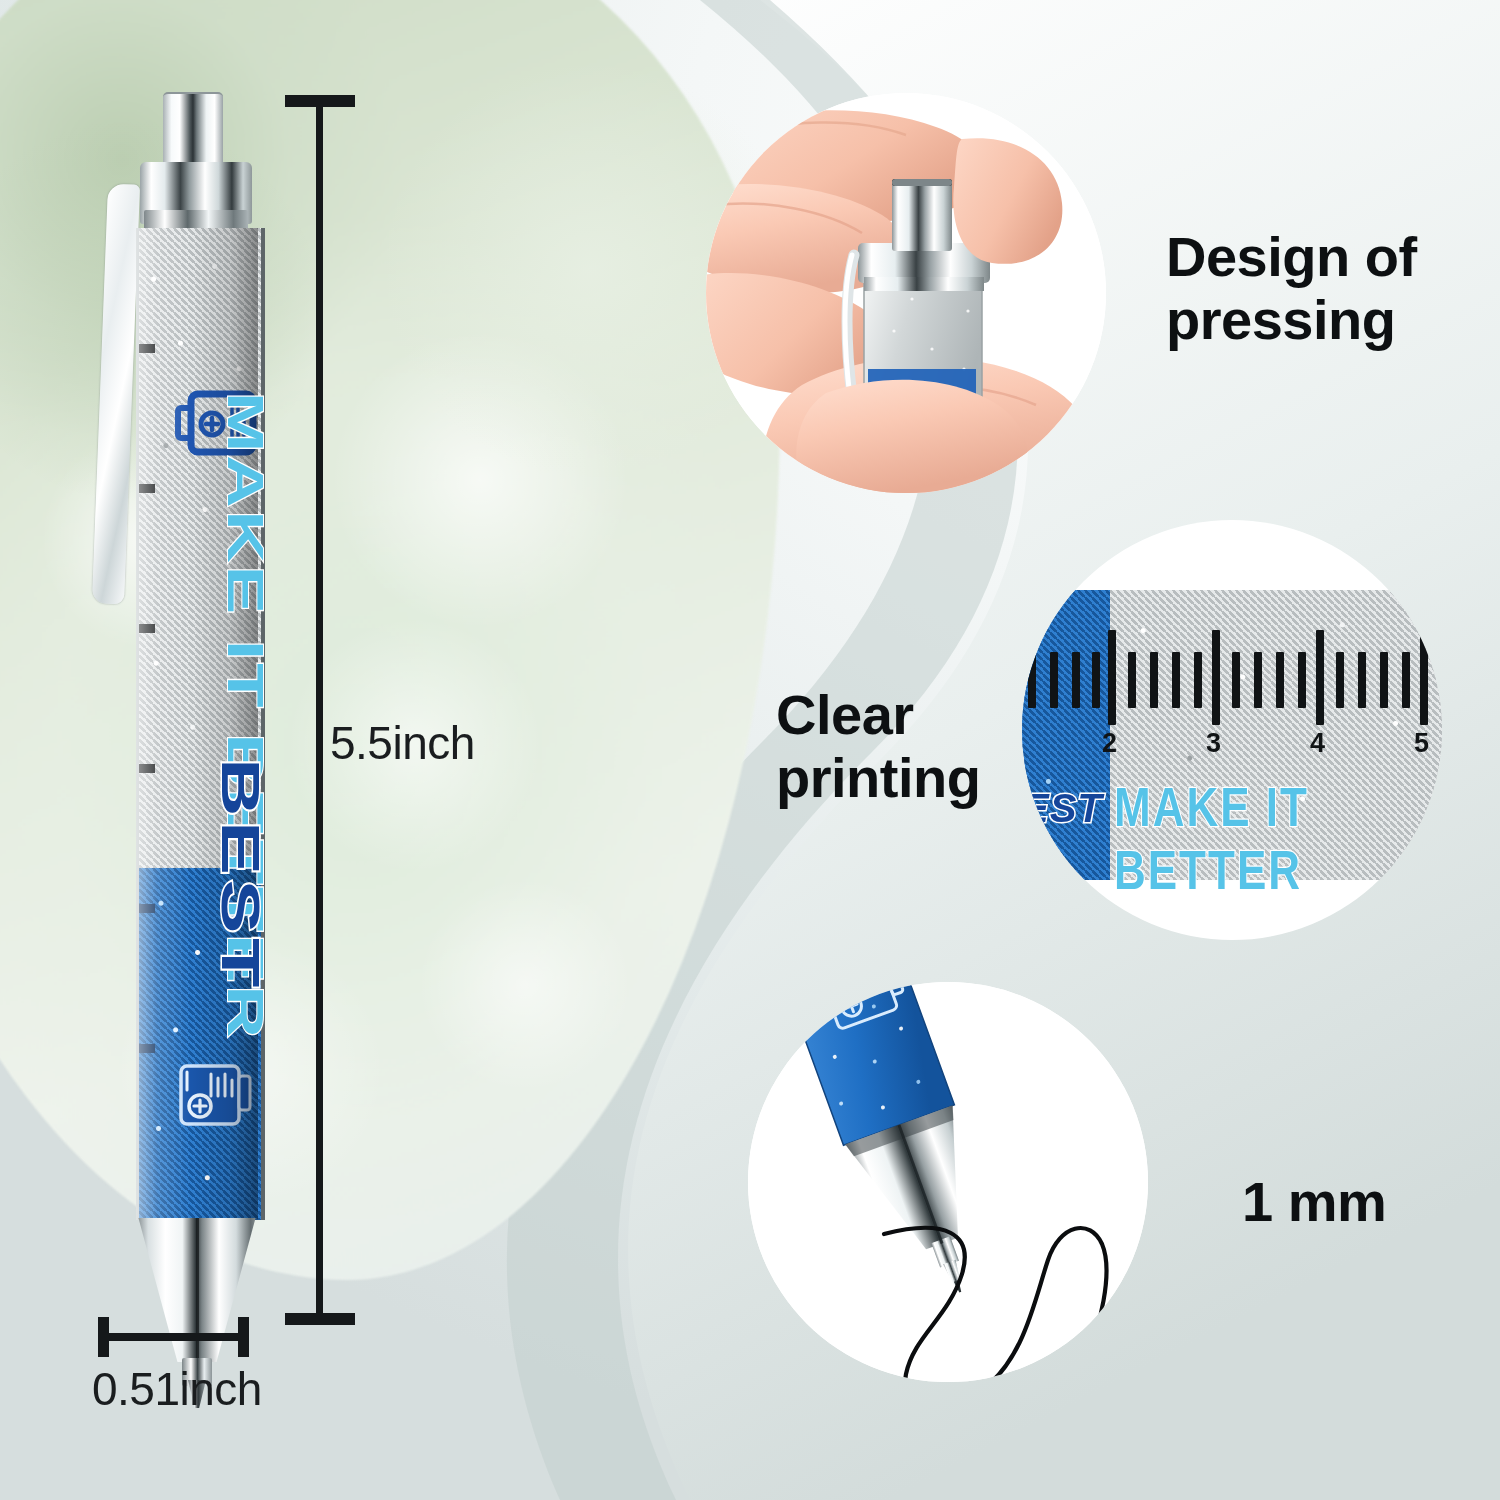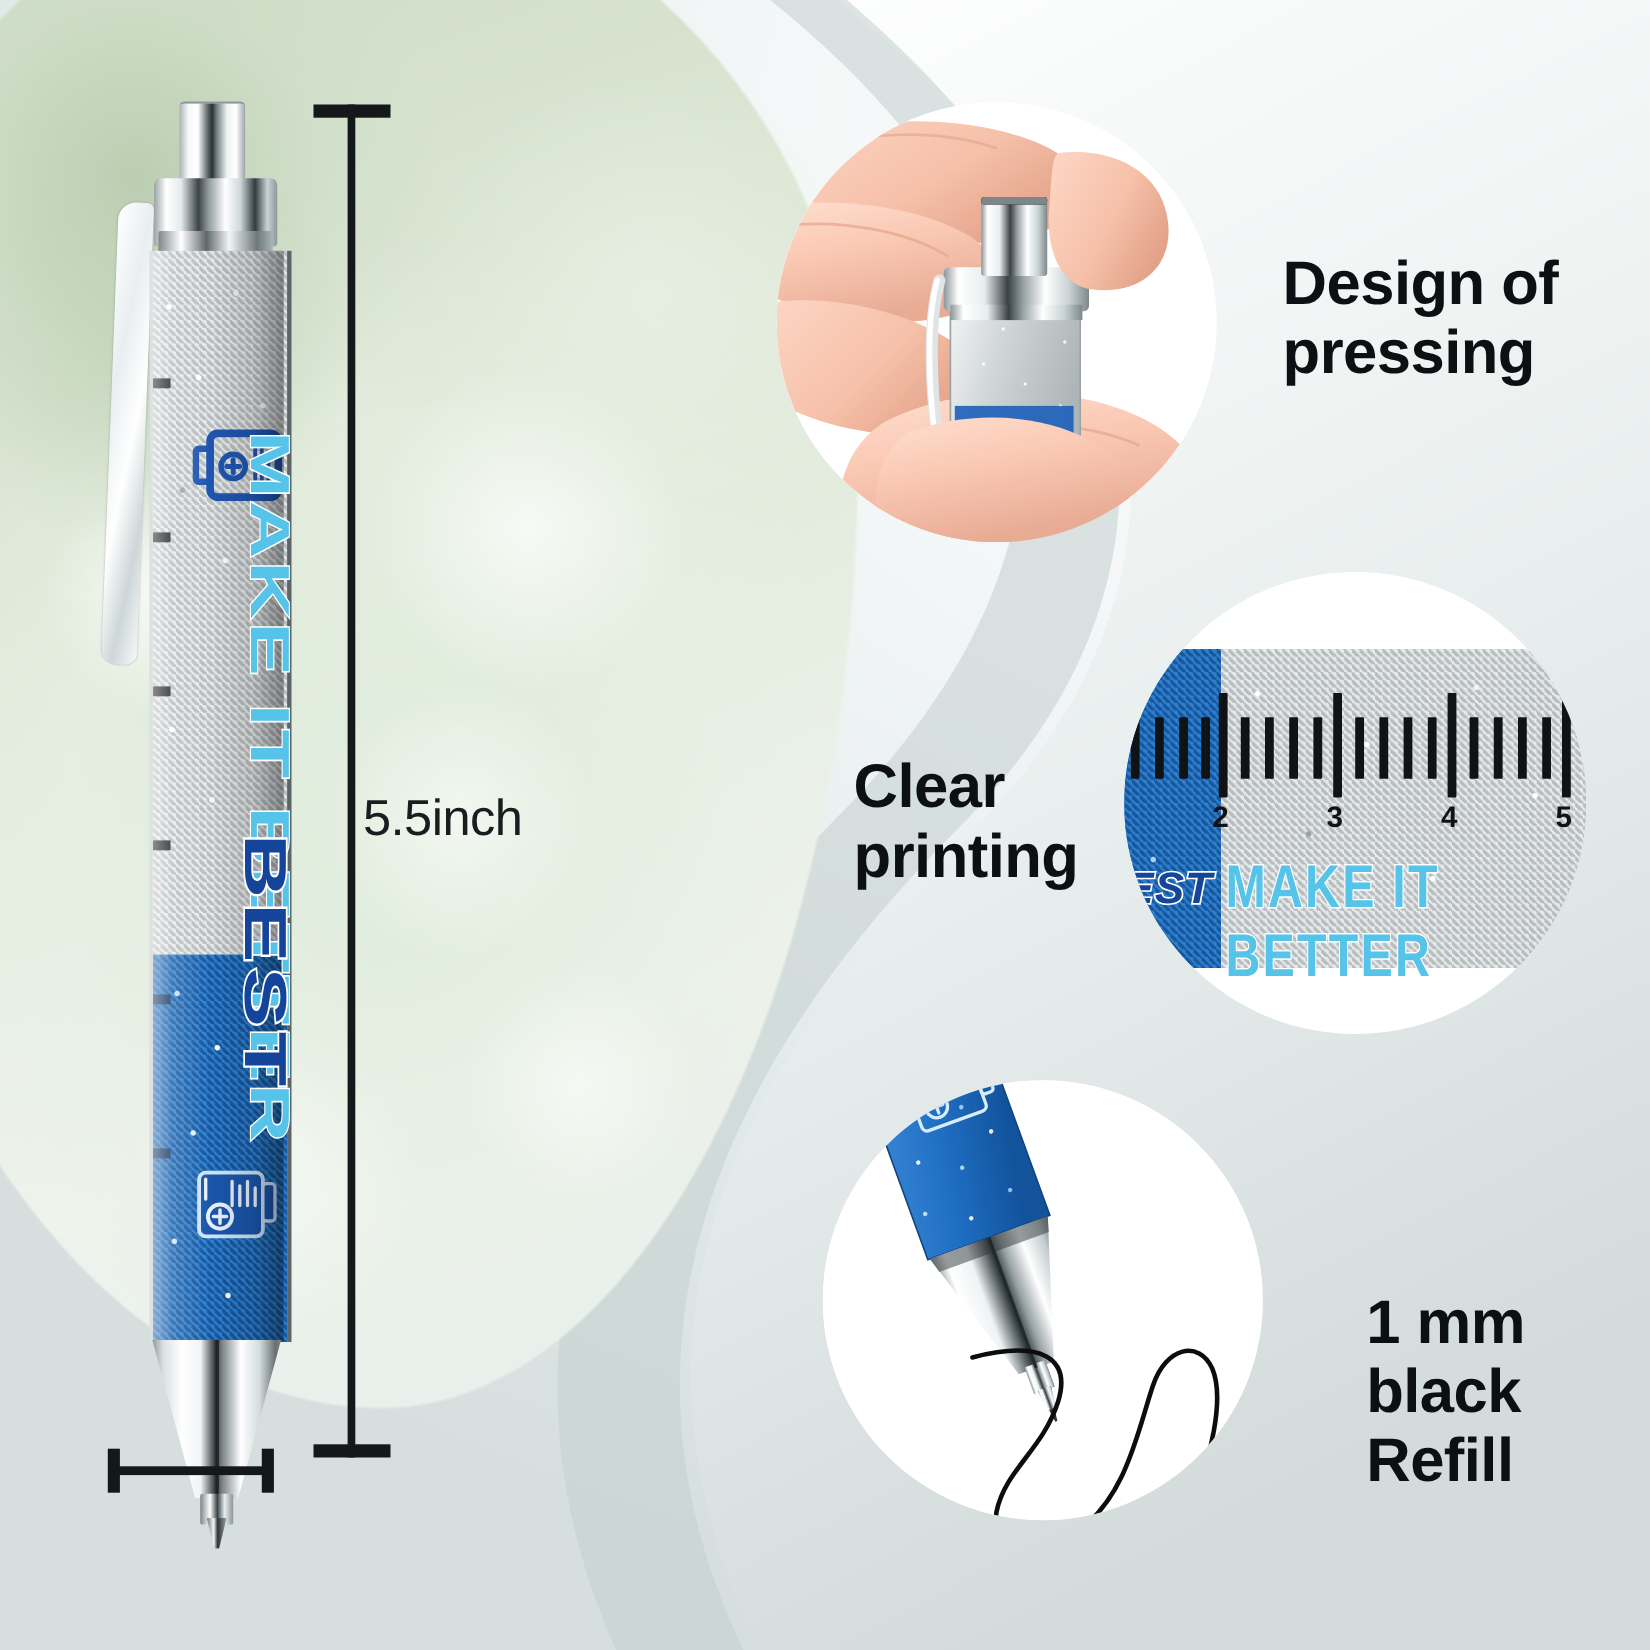--- a/index.html
+++ b/index.html
@@ -246,20 +246,21 @@
   </div>
 
   <div class="dim-cap" style="top:95px;"></div>
   <div class="dim-v"></div>
   <div class="dim-cap" style="top:1313px;"></div>
   <div class="dim-label-h">5.5inch</div>
 
   <div class="dim-hcap" style="left:98px;"></div>
   <div class="dim-h"></div>
   <div class="dim-hcap" style="left:238px;"></div>
+  <div class="dim-label-w">0.51inch</div>
 
   <div class="circle c-hand">
     <svg width="400" height="400" viewBox="0 0 400 400">
       <defs>
         <linearGradient id="skin1" x1="0" y1="0" x2="0.4" y2="1">
           <stop offset="0%" stop-color="#ffdfd0"></stop>
           <stop offset="45%" stop-color="#fac9b4"></stop>
           <stop offset="100%" stop-color="#e8ab94"></stop>
         </linearGradient>
         <linearGradient id="skin2" x1="0" y1="0" x2="1" y2="0.6">
@@ -431,16 +432,15 @@
     <div>printing</div>
   </div>
 
   <div class="head h-press">
     <div>Design of</div>
     <div>pressing</div>
   </div>
 
   <div class="head h-refill">
     <div>1 mm</div>
-    <div>black Refill</div>
   </div>
 
 </div>
 
 </body></html>

